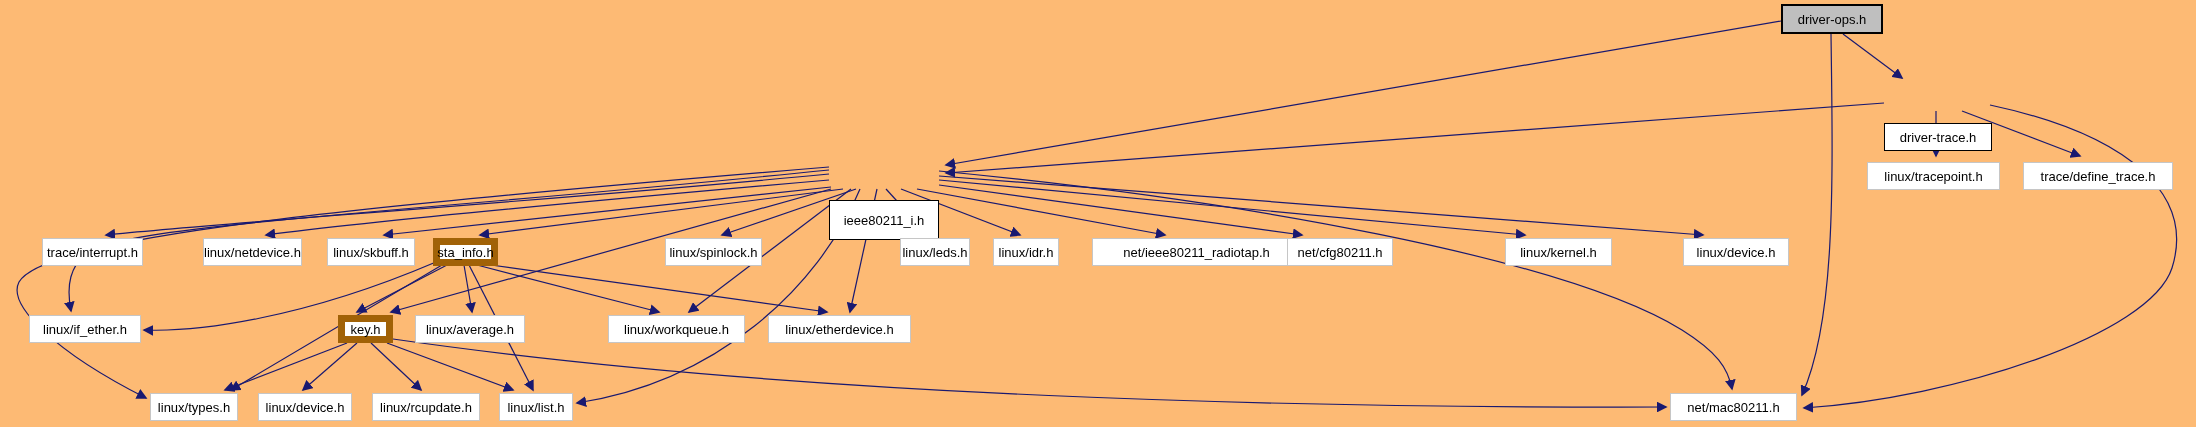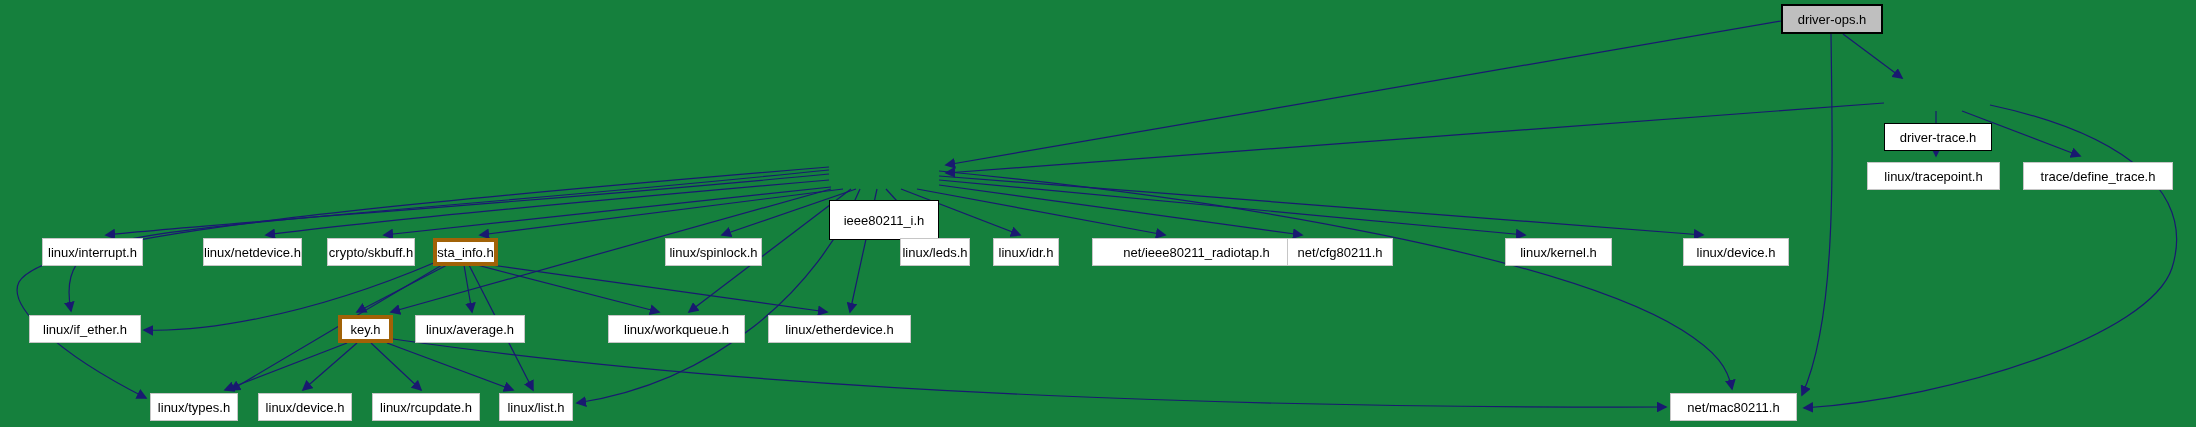--- a/index.html
+++ b/index.html
@@ -1,37 +1,37 @@
 <!DOCTYPE html>
 <html><head>
 <meta charset="utf-8">
 <style>
   html,body{margin:0;padding:0;background:#ffffff;}
   #canvas{
     position:relative;
     width:2196px;height:427px;
-    background:#15803d;
+    background:#fdba74;
     font-family:"Liberation Sans", sans-serif;
     overflow:hidden;
   }
   #edges{position:absolute;left:0;top:0;width:2196px;height:427px;}
   .node{
     position:absolute;
     box-sizing:border-box;
     height:28px;
     display:flex;align-items:center;justify-content:center;
     background:#ffffff;
     border:1px solid #c6c6c6;
     color:#000000;
     font-size:13px;
     white-space:nowrap;
     z-index:2;
   }
   .node.doc{border:1px solid #000000;margin-top:40px;}
-  .node.bold{border:4px solid #a16207;}
+  .node.bold{border:7px solid #a16207;}
   .node.current{background:#bfbfbf;border:2px solid #000000;font-weight:400;}
   .edge{stroke:#191970;stroke-width:1.2;fill:none;}
 </style>
 </head>
 <body>
 
 <div id="canvas">
 
   <svg id="edges" xmlns="http://www.w3.org/2000/svg" viewBox="0 0 2196 427">
     <defs>
@@ -81,23 +81,23 @@
     <path class="edge" marker-end="url(#ah)" d="M387,343 L513,390"></path>
     <path class="edge" marker-end="url(#ah)" d="M393,339 C800,398 1310,408 1666,407"></path>
   </svg>
 
   <div class="node current" style="left:1781px;top:4px;width:102px;height:30px">driver-ops.h</div>
   <div class="node doc" style="left:1884px;top:83px;width:108px">driver-trace.h</div>
   <div class="node" style="left:1867px;top:162px;width:133px">linux/tracepoint.h</div>
   <div class="node" style="left:2023px;top:162px;width:150px">trace/define_trace.h</div>
   <div class="node doc" style="left:829px;top:160px;width:110px;height:40px">ieee80211_i.h</div>
 
-  <div class="node" style="left:42px;top:238px;width:101px">linux/interrupt.h</div>
+  <div class="node" style="left:42px;top:238px;width:101px">trace/interrupt.h</div>
   <div class="node" style="left:203px;top:238px;width:99px">linux/netdevice.h</div>
-  <div class="node" style="left:327px;top:238px;width:88px">crypto/skbuff.h</div>
+  <div class="node" style="left:327px;top:238px;width:88px">linux/skbuff.h</div>
   <div class="node bold" style="left:433px;top:238px;width:65px">sta_info.h</div>
   <div class="node" style="left:665px;top:238px;width:97px">linux/spinlock.h</div>
   <div class="node" style="left:900px;top:238px;width:70px">linux/leds.h</div>
   <div class="node" style="left:993px;top:238px;width:66px">linux/idr.h</div>
   <div class="node" style="left:1092px;top:238px;width:209px">net/ieee80211_radiotap.h</div>
   <div class="node" style="left:1287px;top:238px;width:106px">net/cfg80211.h</div>
   <div class="node" style="left:1505px;top:238px;width:107px">linux/kernel.h</div>
   <div class="node" style="left:1683px;top:238px;width:106px">linux/device.h</div>
 
   <div class="node" style="left:29px;top:315px;width:112px">linux/if_ether.h</div>

